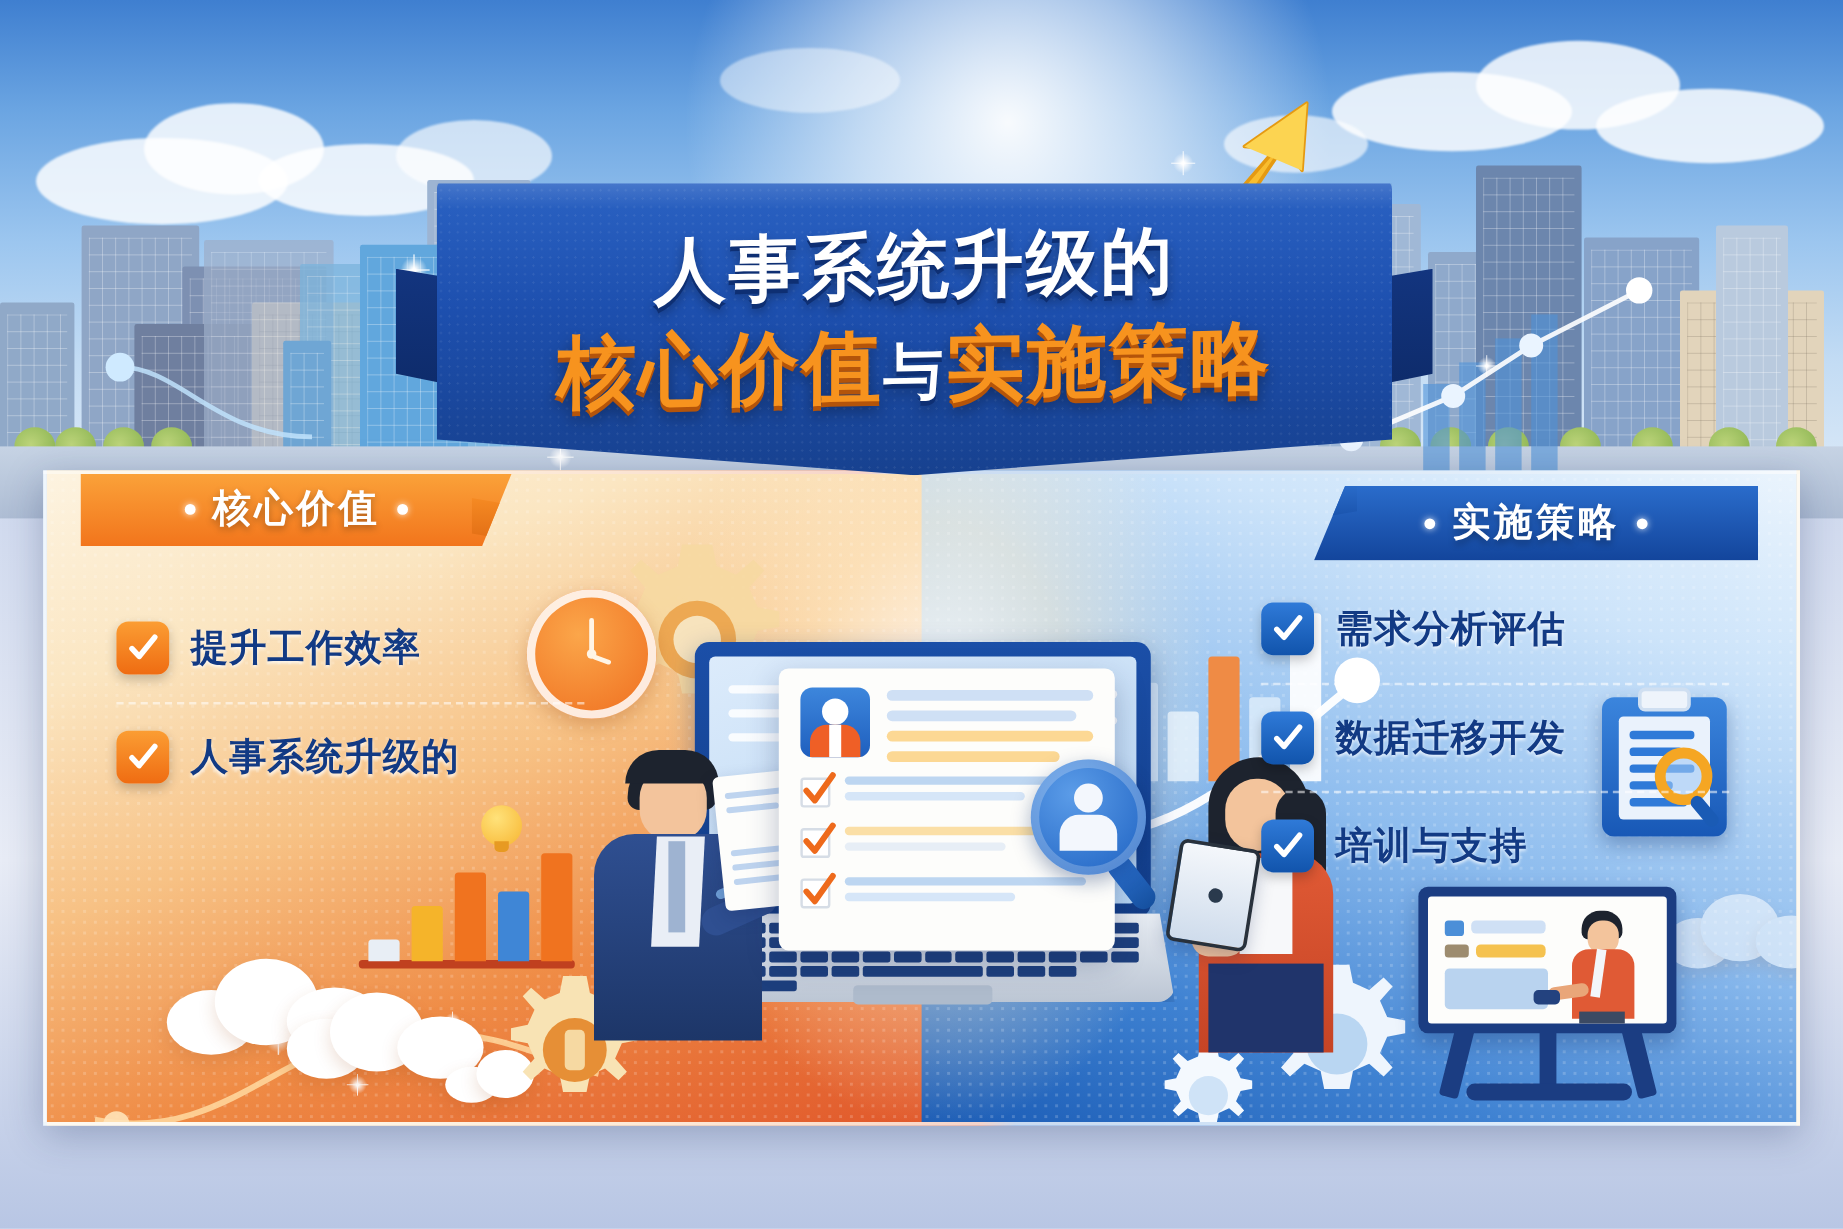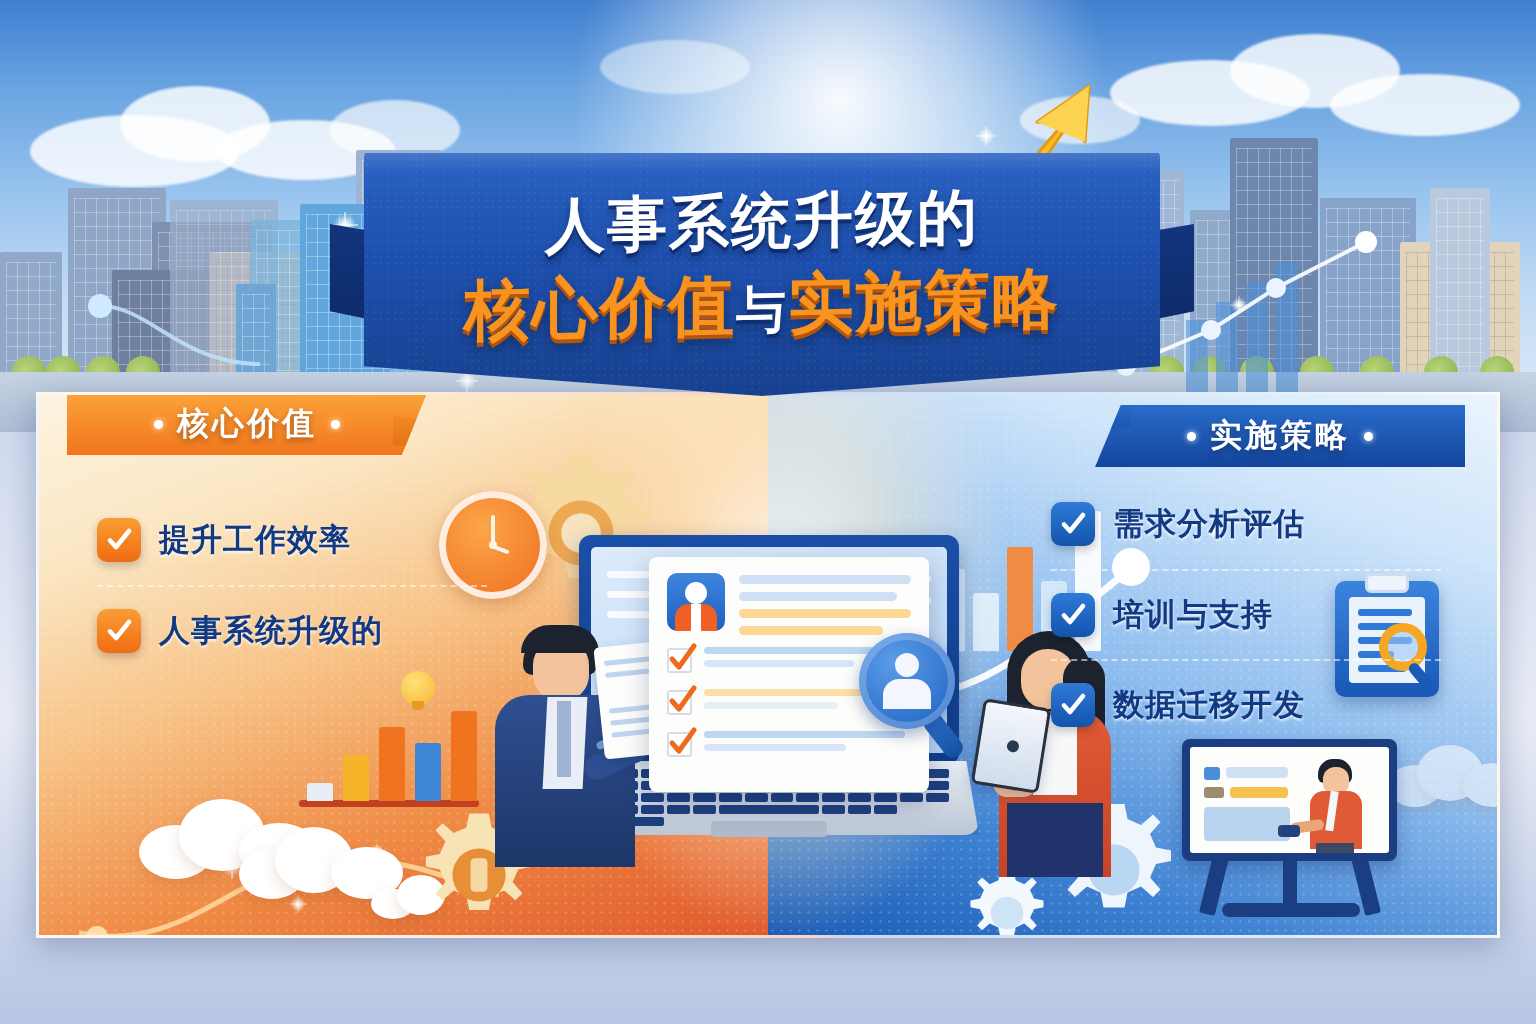--- a/index.html
+++ b/index.html
@@ -841,26 +841,26 @@
             </svg>
         </span>
         <span class="bullet-text">需求分析评估</span>
       </div>
       <div class="bullet">
         <span class="chk blue">
           <svg viewBox="0 0 30 30">
               <path d="M6 15.5 L12 22 L25 6" fill="none" stroke="#fff" stroke-width="4.6" stroke-linecap="round" stroke-linejoin="round"></path>
             </svg>
         </span>
-        <span class="bullet-text">培训与支持</span>
+        <span class="bullet-text">数据迁移开发</span>
       </div>
       <div class="bullet">
         <span class="chk blue">
           <svg viewBox="0 0 30 30">
               <path d="M6 15.5 L12 22 L25 6" fill="none" stroke="#fff" stroke-width="4.6" stroke-linecap="round" stroke-linejoin="round"></path>
             </svg>
         </span>
-        <span class="bullet-text">数据迁移开发</span>
+        <span class="bullet-text">培训与支持</span>
       </div>
     </div>
 
   </div>
 </div>
 
 </body></html>

